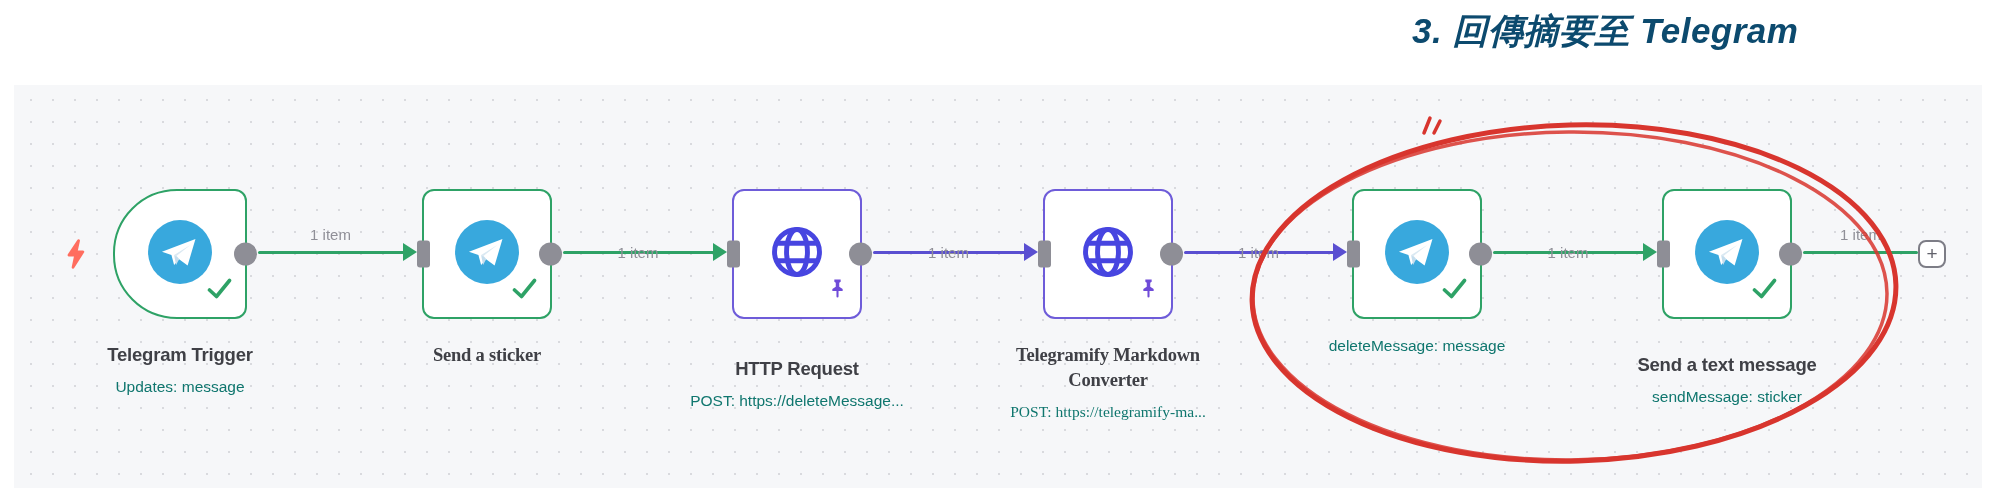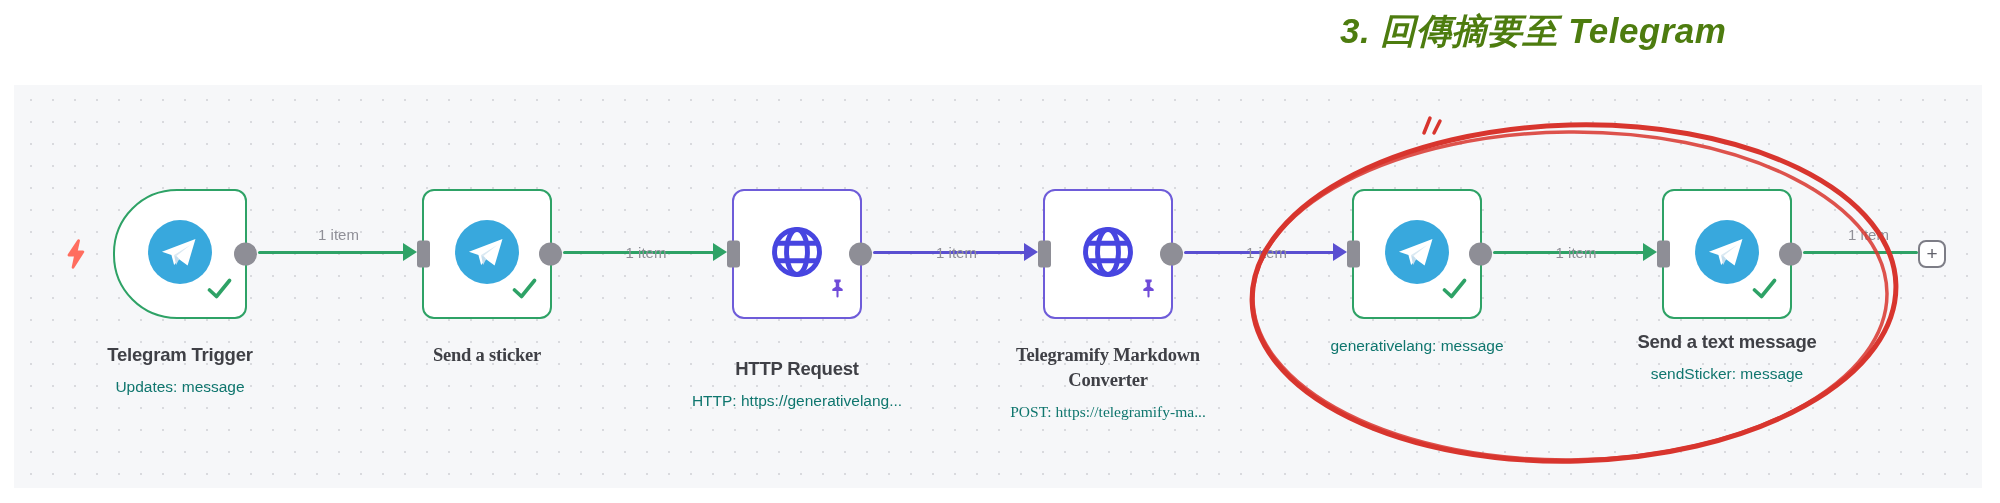--- a/index.html
+++ b/index.html
@@ -36,40 +36,40 @@
     position: absolute; right: -12px; top: 50%; transform: translateY(-50%);
     width: 23px; height: 23px; border-radius: 50%; background: #8e8e96; z-index: 5;
   }
   .conn-line { position: absolute; height: 3px; border-radius: 2px; z-index: 2; }
   .conn-arrow {
     position: absolute; width: 0; height: 0; z-index: 3;
     border-top: 9px solid transparent; border-bottom: 9px solid transparent;
   }
   .conn-label {
     position: absolute; transform: translateX(-50%);
-    font-size: 15px; color: #8f8f97; white-space: nowrap; z-index: 3; margin-left: 8px;
+    font-size: 15px; color: #8f8f97; white-space: nowrap; z-index: 3;
   }
   .node-label { position: absolute; width: 320px; text-align: center; z-index: 4; }
   .node-title {
     font-size: 18.5px; font-weight: 700; color: #3f4046; letter-spacing: -0.2px;
     max-width: 245px; margin: 10px auto; line-height: 1.35;
   }
   .node-subtitle { font-size: 15.5px; color: #0f766e; margin-top: 4px; white-space: nowrap; }
   #plus-button {
     position: absolute; left: 1918px; top: 240px; width: 28px; height: 28px;
     border: 2px solid #7d7d86; border-radius: 8px; background: #ffffff;
     display: flex; align-items: center; justify-content: center;
     font-size: 19px; color: #62626b; z-index: 4; cursor: pointer;
   }
   #bolt-icon { position: absolute; left: 64px; top: 239px; z-index: 4; }
   #annotation-layer { position: absolute; inset: 0; z-index: 8; pointer-events: none; }
   #annotation-title {
-    position: absolute; left: 1340px; top: 8px; width: 460px;
+    position: absolute; left: 1412px; top: 8px; width: 460px;
     font-size: 35px; font-weight: 700; font-style: italic;
-    color: #4d7c0f; z-index: 9; white-space: nowrap; letter-spacing: 0.5px;
+    color: #0c4a6e; z-index: 9; white-space: nowrap; letter-spacing: 0.5px;
   }
 </style>
 </head>
 <body>
 
 <div id="stage">
   <div id="canvas"></div>
 
   <svg id="bolt-icon" width="26" height="30" viewBox="0 0 24 28">
     <path d="M13.5 1.5 L4.5 15 h6.2 l-2.4 11.5 L17.5 12 h-6.3 z" fill="#ff6d5f" stroke="#ff6d5f" stroke-width="2.5" stroke-linejoin="round"></path>
@@ -117,21 +117,21 @@
           </svg></span>
         <span class="badge"><svg width="19" height="21" viewBox="0 0 24 26">
             <path d="M8 1.5 h8 v3 l-1.8 1.2 v5 l4.3 2.8 v2.5 H5.5 v-2.5 l4.3-2.8 v-5 L8 4.5 z" fill="#6f4bd8"></path>
             <rect x="10.7" y="15" width="2.6" height="9.5" rx="1.3" fill="#6f4bd8"></rect>
           </svg></span>
         <span class="in-rect"></span>
         <span class="out-circle"></span>
       </div>
       <div class="node-label" style="left: 637px; top: 347px;">
         <div class="node-title">HTTP Request</div>
-        <div class="node-subtitle">HTTP: https://generativelang...</div>
+        <div class="node-subtitle">POST: https://deleteMessage...</div>
       </div>
       <div class="node square" style="left: 1043px; top: 189px; width: 130px; height: 130px; border-color: rgb(110, 92, 217);">
         <span class="node-icon"><svg width="58" height="58" viewBox="0 0 40 40" fill="none" stroke="#4745e0" stroke-width="3.4">
             <circle cx="20" cy="20" r="15.5"></circle>
             <ellipse cx="20" cy="20" rx="7.2" ry="15.5"></ellipse>
             <line x1="5.5" y1="14" x2="34.5" y2="14"></line>
             <line x1="5.5" y1="26" x2="34.5" y2="26"></line>
           </svg></span>
         <span class="badge"><svg width="19" height="21" viewBox="0 0 24 26">
             <path d="M8 1.5 h8 v3 l-1.8 1.2 v5 l4.3 2.8 v2.5 H5.5 v-2.5 l4.3-2.8 v-5 L8 4.5 z" fill="#6f4bd8"></path>
@@ -151,38 +151,38 @@
             <path d="M26.3 34.9 l1.9 9.6 3-5.7 -2.1-2.4z" fill="#c4dded"></path>
             <path d="M27.9 36.4 L42 25.2 l-15.7 9.7z" fill="#dbe9f2"></path>
           </svg></span>
         <span class="badge"><svg width="25" height="21" viewBox="0 0 25 21" fill="none">
             <path d="M2.5 12 l7 6.5 L22.5 2.5" stroke="#2ea266" stroke-width="3.6" stroke-linecap="round" stroke-linejoin="round"></path>
           </svg></span>
         <span class="in-rect"></span>
         <span class="out-circle"></span>
       </div>
       <div class="node-label" style="left: 1257px; top: 333px;">
-        <div class="node-subtitle">generativelang: message</div>
+        <div class="node-subtitle">deleteMessage: message</div>
       </div>
       <div class="node square" style="left: 1662px; top: 189px; width: 130px; height: 130px; border-color: rgb(46, 162, 102);">
         <span class="node-icon"><svg width="66" height="66" viewBox="0 0 64 64">
             <circle cx="32" cy="32" r="31" fill="#38a8dd"></circle>
             <path d="M47 19.5 L14.5 31.8 l9.2 3.1 2.6 9.6 4.8-5.5 8.3 6 7.6-25.5z" fill="#ffffff"></path>
             <path d="M26.3 34.9 l1.9 9.6 3-5.7 -2.1-2.4z" fill="#c4dded"></path>
             <path d="M27.9 36.4 L42 25.2 l-15.7 9.7z" fill="#dbe9f2"></path>
           </svg></span>
         <span class="badge"><svg width="25" height="21" viewBox="0 0 25 21" fill="none">
             <path d="M2.5 12 l7 6.5 L22.5 2.5" stroke="#2ea266" stroke-width="3.6" stroke-linecap="round" stroke-linejoin="round"></path>
           </svg></span>
         <span class="in-rect"></span>
         <span class="out-circle"></span>
       </div>
-      <div class="node-label" style="left: 1567px; top: 320px;">
+      <div class="node-label" style="left: 1567px; top: 343px;">
         <div class="node-title">Send a text message</div>
-        <div class="node-subtitle">sendSticker: message</div>
+        <div class="node-subtitle">sendMessage: sticker</div>
       </div>
       <div class="conn-line" style="left: 258px; top: 250.5px; width: 147px; background: rgb(46, 162, 102);"></div>
       <div class="conn-arrow" style="left: 403px; top: 243px; border-left: 14px solid rgb(46, 162, 102);"></div>
       <div class="conn-label" style="left: 330.5px; top: 226px;">1 item</div>
       <div class="conn-line" style="left: 563px; top: 250.5px; width: 152px; background: rgb(46, 162, 102);"></div>
       <div class="conn-arrow" style="left: 713px; top: 243px; border-left: 14px solid rgb(46, 162, 102);"></div>
       <div class="conn-label" style="left: 638px; top: 244px;">1 item</div>
       <div class="conn-line" style="left: 873px; top: 250.5px; width: 153px; background: rgb(90, 79, 209);"></div>
       <div class="conn-arrow" style="left: 1024px; top: 243px; border-left: 14px solid rgb(90, 79, 209);"></div>
       <div class="conn-label" style="left: 948.5px; top: 244px;">1 item</div>

